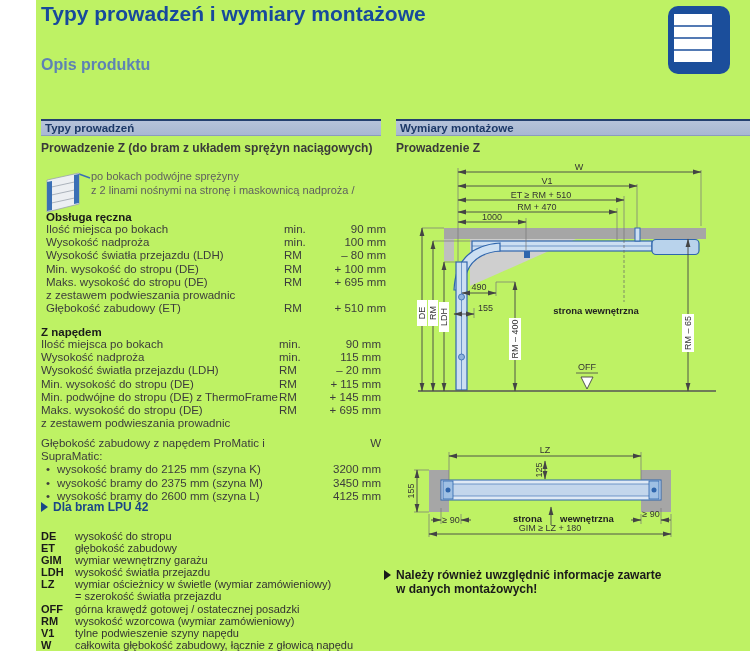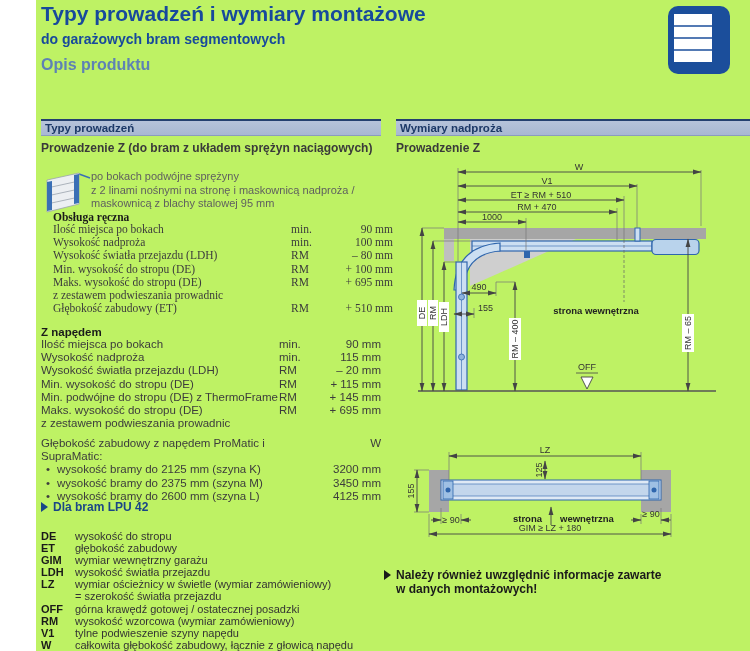--- a/index.html
+++ b/index.html
@@ -30,21 +30,21 @@
   .bar-right { left:360px; top:119px; width:355px; }
 
   .track-heading { position:absolute; left:5px; top:141px; font-size:12px; font-weight:bold; color:#3a3a3a; }
   .drawing-heading { position:absolute; left:360px; top:141px; font-size:12px; font-weight:bold; color:#3a3a3a; }
 
   .track-illu { position:absolute; left:7px; top:168px; }
   .track-desc { position:absolute; left:55px; top:170px; font-size:11px; line-height:13.5px; color:#5f5f5f; }
 
   
   .sect-title { font-size:11.5px; font-weight:bold; color:#1a1a1a; }
-  .t-manual  { position:absolute; left:17px; top:211px; width:340px;font-family:Liberation Serif, serif; }
+  .t-manual  { position:absolute; left:10px; top:211px; width:340px; }
   .t-powered { position:absolute; left:5px; top:326px; width:340px; }
   .t-depth   { position:absolute; left:5px; top:437px; width:340px; }
   .trow { display:flex; font-size:11.5px; line-height:13.2px; color:#3c3c3c; }
   .trow .lbl { flex:1; }
   .trow .ref { width:40px; }
   .trow .val { width:62px; text-align:right; }
   .trow .w-col { width:62px; text-align:right; }
   .bullet-row .lbl { padding-left:2px; }
   .bullet { width:14px; text-align:center; }
   .bullet::before { content:"•"; }
@@ -76,21 +76,20 @@
   .dim { stroke:#444; stroke-width:0.9; }
   .ext { stroke:#777; stroke-width:0.7; }
   .dash { stroke:#666; stroke-width:0.7; stroke-dasharray:3 2; }
 </style>
 </head>
 <body>
 
 <div class="page">
 
   <div class="title">Typy prowadzeń i wymiary montażowe</div>
-  <div class="subtitle">do garażowych bram segmentowych</div>
   <div class="section-label">Opis produktu</div>
 
   <div class="door-icon">
     <svg width="66" height="72" viewBox="0 0 66 72">
       <rect x="2" y="2" width="62" height="68" rx="10" fill="#1b4e9b"></rect>
       <rect x="8" y="10" width="45" height="48" fill="#ffffff"></rect>
       <line x1="8" y1="22" x2="53" y2="22" stroke="#1b4e9b" stroke-width="1.6"></line>
       <line x1="8" y1="34" x2="53" y2="34" stroke="#1b4e9b" stroke-width="1.6"></line>
       <line x1="8" y1="46" x2="53" y2="46" stroke="#1b4e9b" stroke-width="1.6"></line>
       <rect x="46" y="10" width="7" height="48" fill="#1b4e9b"></rect>
@@ -98,39 +97,38 @@
   </div>
 
   <div class="side-tab">
     <div class="side-tab-text">
       <span>Bramy segmentowe</span>
       <span>Grubość konstrukcji 42 mm</span>
     </div>
   </div>
 
   <div class="panel-bar bar-left">Typy prowadzeń</div>
-  <div class="panel-bar bar-right">Wymiary nadproża</div>
+  <div class="panel-bar bar-right">Wymiary montażowe</div>
 
   <div class="track-heading">Prowadzenie Z (do bram z układem sprężyn naciągowych)</div>
 
   <div class="track-illu">
     <svg width="48" height="46" viewBox="0 0 48 46">
       <polyline points="36,6 47,10" stroke="#3a6fb5" stroke-width="1.6" fill="none"></polyline>
       <polygon points="4,12 36,5 36,36 4,44" fill="#eceff2" stroke="#9aa3ad" stroke-width="0.8"></polygon>
       <line x1="4" y1="20" x2="36" y2="13" stroke="#9aa3ad" stroke-width="0.8"></line>
       <line x1="4" y1="28" x2="36" y2="21" stroke="#9aa3ad" stroke-width="0.8"></line>
       <line x1="4" y1="36" x2="36" y2="29" stroke="#9aa3ad" stroke-width="0.8"></line>
       <polygon points="4,14 9,13 9,42 4,43" fill="#3a6fb5"></polygon>
       <polygon points="31,7 36,6 36,35 31,36" fill="#3a6fb5"></polygon>
     </svg>
   </div>
   <div class="track-desc">
     <div>po bokach podwójne sprężyny</div>
     <div>z 2 linami nośnymi na stronę i maskownicą nadproża /</div>
-    <div>maskownicą z blachy stalowej 95 mm</div>
   </div>
 
   <div class="t-manual">
     <div class="sect-title">Obsługa ręczna</div>
     <div class="trow">
         <span class="lbl">Ilość miejsca po bokach</span>
         <span class="ref">min.</span>
         <span class="val">90 mm</span>
       </div>
     <div class="trow">

